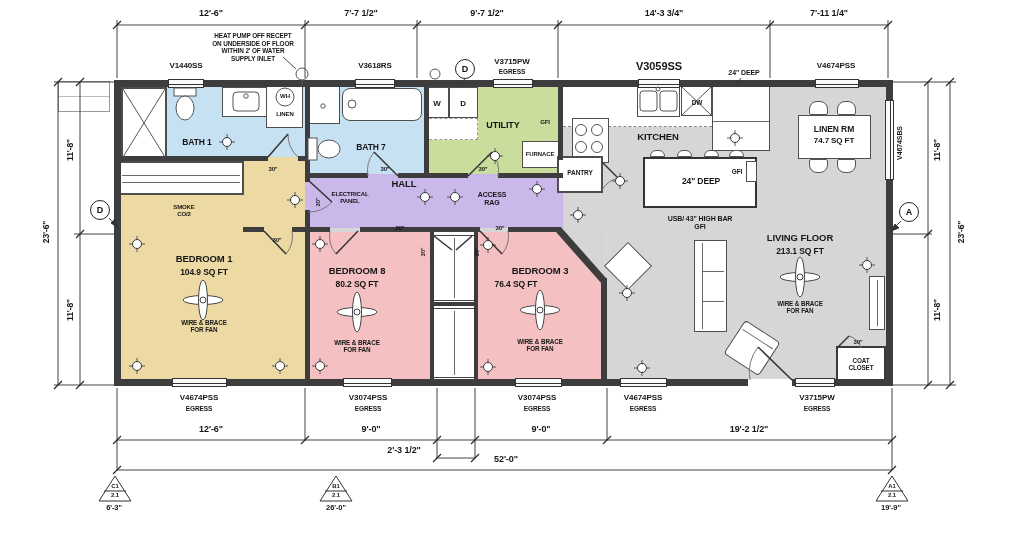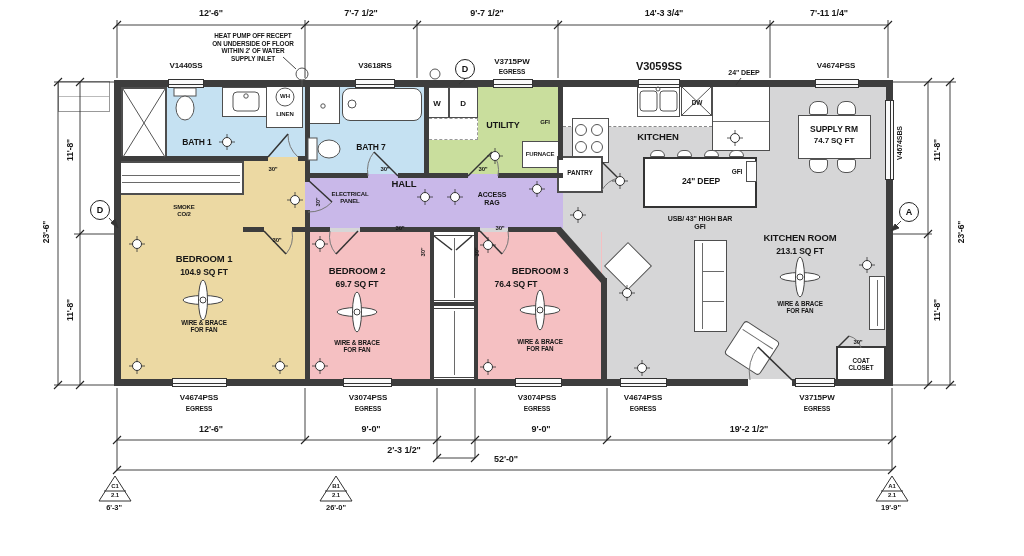--- a/index.html
+++ b/index.html
@@ -344,28 +344,28 @@
   <div class="circ" style="left:909px;top:212px">
       <span>A</span>
     </div>
 
   <span class="lbl" style="left:197px;top:142px;font-size:8.5px">BATH 1</span>
   <span class="lbl" style="left:371px;top:147px;font-size:8.5px">BATH 7</span>
   <span class="lbl" style="left:503px;top:125px;font-size:9px">UTILITY</span>
   <span class="lbl" style="left:404px;top:184px;font-size:9.5px">HALL</span>
   <span class="lbl" style="left:658px;top:137px;font-size:9.5px">KITCHEN</span>
   <span class="lbl" style="left:580px;top:173px;font-size:6.5px">PANTRY</span>
-  <span class="lbl" style="left:834px;top:129px;font-size:8.5px">SUPPLY RM</span>
+  <span class="lbl" style="left:834px;top:129px;font-size:8.5px">LINEN RM</span>
   <span class="lbl" style="left:834px;top:141px;font-size:8px">74.7 SQ FT</span>
-  <span class="lbl" style="left:800px;top:238px;font-size:9.5px">KITCHEN ROOM</span>
+  <span class="lbl" style="left:800px;top:238px;font-size:9.5px">LIVING FLOOR</span>
   <span class="lbl" style="left:800px;top:251px;font-size:8.5px">213.1 SQ FT</span>
   <span class="lbl" style="left:204px;top:259px;font-size:9.5px">BEDROOM 1</span>
   <span class="lbl" style="left:204px;top:272px;font-size:8.5px">104.9 SQ FT</span>
-  <span class="lbl" style="left:357px;top:271px;font-size:9.5px">BEDROOM 2</span>
-  <span class="lbl" style="left:357px;top:284px;font-size:8.5px">69.7 SQ FT</span>
+  <span class="lbl" style="left:357px;top:271px;font-size:9.5px">BEDROOM 8</span>
+  <span class="lbl" style="left:357px;top:284px;font-size:8.5px">80.2 SQ FT</span>
   <span class="lbl" style="left:540px;top:271px;font-size:9.5px">BEDROOM 3</span>
   <span class="lbl" style="left:516px;top:284px;font-size:8.5px">76.4 SQ FT</span>
   <span class="lbl" style="left:861px;top:364px;font-size:6.3px">COAT
 CLOSET</span>
 
   <span class="lbl" style="left:204px;top:326px;font-size:6.3px">WIRE &amp; BRACE
 FOR FAN</span>
   <span class="lbl" style="left:357px;top:346px;font-size:6.3px">WIRE &amp; BRACE
 FOR FAN</span>
   <span class="lbl" style="left:540px;top:345px;font-size:6.3px">WIRE &amp; BRACE

